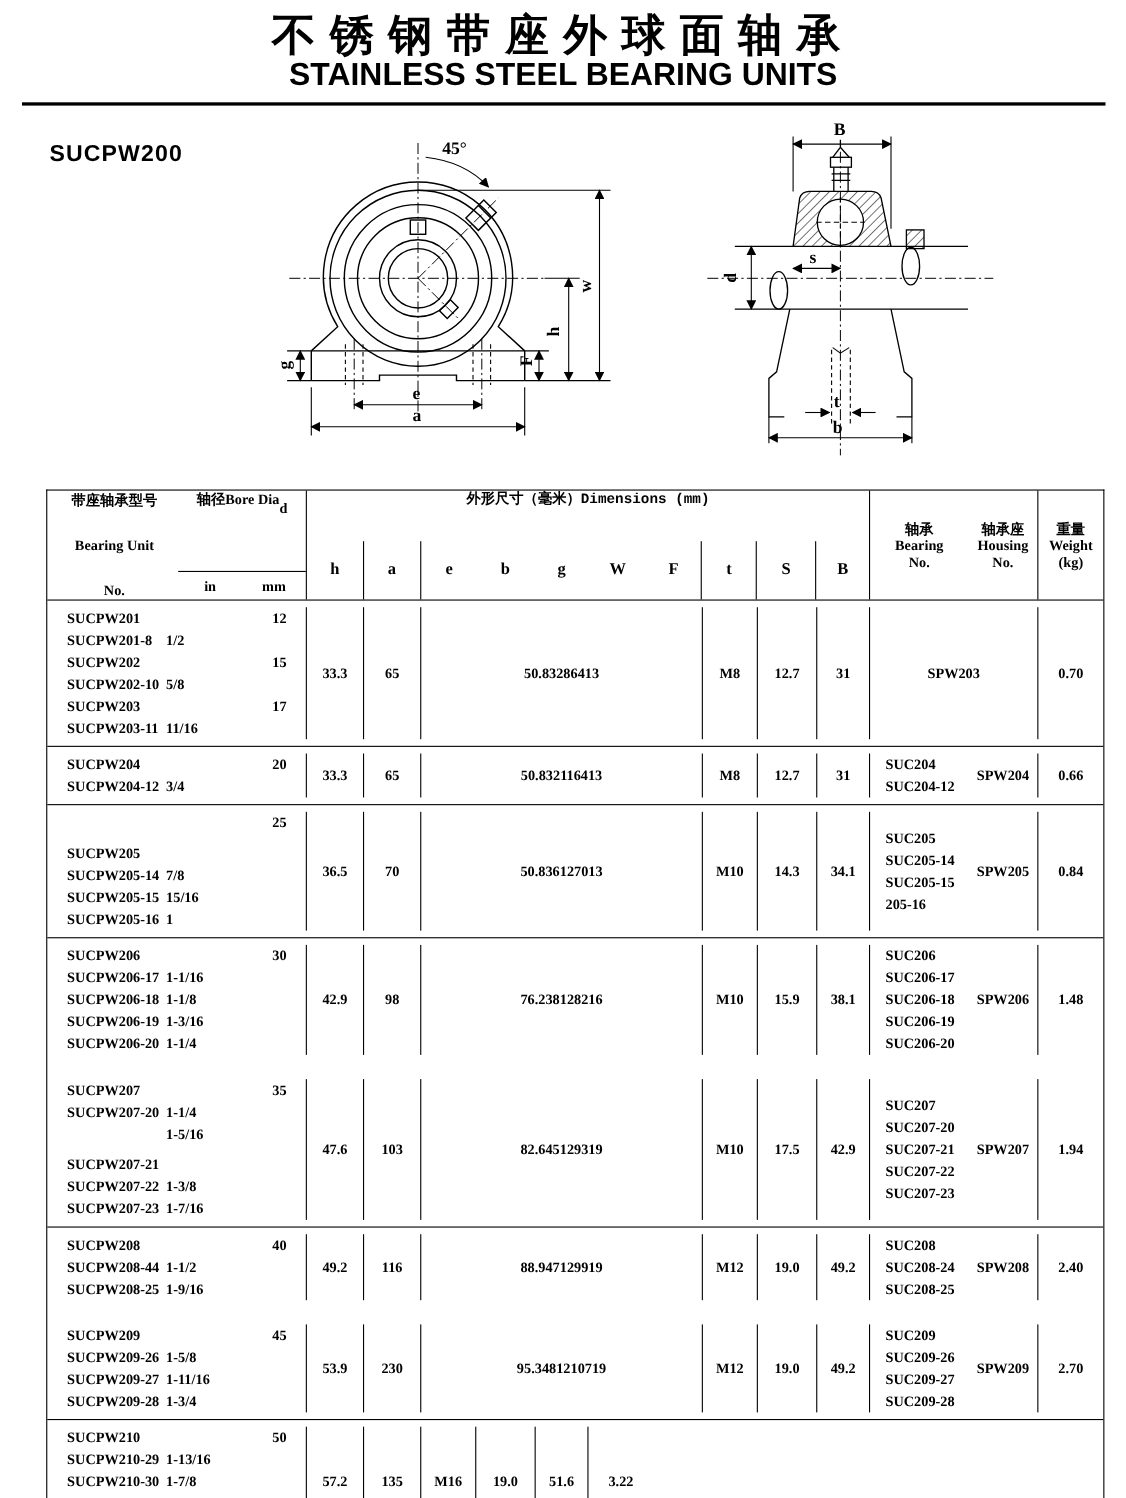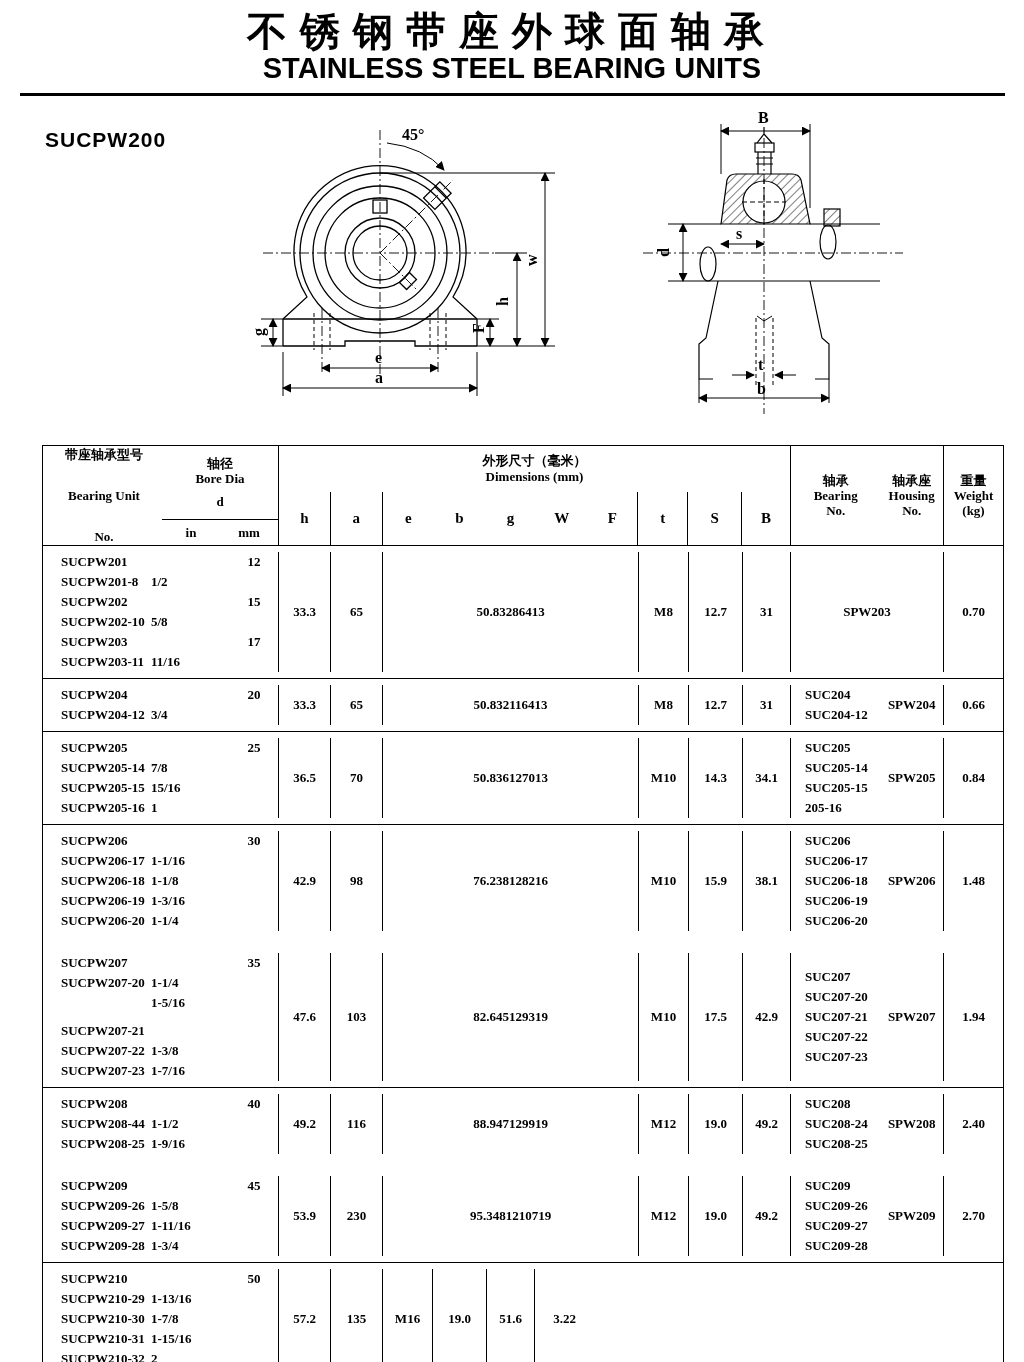--- a/index.html
+++ b/index.html
@@ -18,26 +18,26 @@
   
   .btable { position:absolute; left:42px; top:445px; width:960px;
     border:1px solid #000; border-bottom:none; box-sizing:content-box;
     font-family:"Liberation Serif", serif; font-weight:700; font-size:13px; }
 
   .thead { display:flex; height:100px; border-bottom:1px solid #000; box-sizing:border-box; }
   .col-unit { width:236px; border-right:1px solid #000; position:relative; box-sizing:border-box; }
   .unit-title { position:absolute; left:2px; top:0; width:118px; height:100%;
     display:flex; flex-direction:column; justify-content:center; text-align:center; line-height:16px;gap:25px; }
   .bore { position:absolute; right:0; top:0; width:116px; height:100%; display:flex; flex-direction:column; }
-  .bore-top { flex:1; display:flex; flex-direction:column; justify-content:center; text-align:center; line-height:15px; }
+  .bore-top { flex:1; display:flex; flex-direction:row; justify-content:center; text-align:center; line-height:15px; }
   .bore-d { margin-top:8px; }
   .bore-inmm { height:25px; border-top:1px solid #000; display:flex; align-items:center; }
   .bore-inmm span { width:50%; text-align:center; }
   .col-dims-group { width:512px; border-right:1px solid #000; display:flex; flex-direction:column; box-sizing:border-box; }
-  .dims-title { height:46px; display:flex; flex-direction:column; justify-content:center; text-align:center; line-height:16px; }
+  .dims-title { height:46px; display:flex; flex-direction:row; justify-content:center; text-align:center; line-height:16px;font-family:Liberation Mono, monospace; }
   .dims-letters { flex:1; display:flex; }
   .dl { display:flex; align-items:center; justify-content:center; box-sizing:border-box; font-size:15px; }
   .dl.w52 { width:52px; } .dl.w51 { width:51.2px; } .dl.w50 { width:50px; } .dl.w54 { width:54px; } .dl.w48 { width:48px; }
   .dl.br { border-right:1px solid #000; }
   .col-bh { width:153px; border-right:1px solid #000; display:flex; box-sizing:border-box; }
   .bh-bearing { width:90px; display:flex; flex-direction:column; justify-content:center; text-align:center; line-height:15px; }
   .bh-housing { width:63px; display:flex; flex-direction:column; justify-content:center; text-align:center; line-height:15px; }
   .col-weight { width:59px; display:flex; flex-direction:column; justify-content:center; text-align:center; line-height:15px; }
 
   .tgroup { display:flex; border-top:1px solid #000; box-sizing:border-box; padding:6px 0; }
@@ -303,21 +303,21 @@
               <div>SUC204</div>
               <div>SUC204-12</div>
             </div>
             <div class="bh-no">SPW204</div>
           </div>
           <div class="bc bc-w">0.66</div>
         </div>
         <div class="tgroup">
           <div class="bc bc-unit">
             <div class="name-line">
-              <div class="nm" style="width: 90px;">SUCPW205</div>
+              <div class="nm" style="width: 90px; margin-top: 28px;">SUCPW205</div>
               <div class="inv"></div>
               <div class="mmv">25</div>
             </div>
             <div class="name-line">
               <div class="nm" style="width: 90px;">SUCPW205-14</div>
               <div class="inv">7/8</div>
               <div class="mmv"></div>
             </div>
             <div class="name-line">
               <div class="nm" style="width: 90px;">SUCPW205-15</div>

